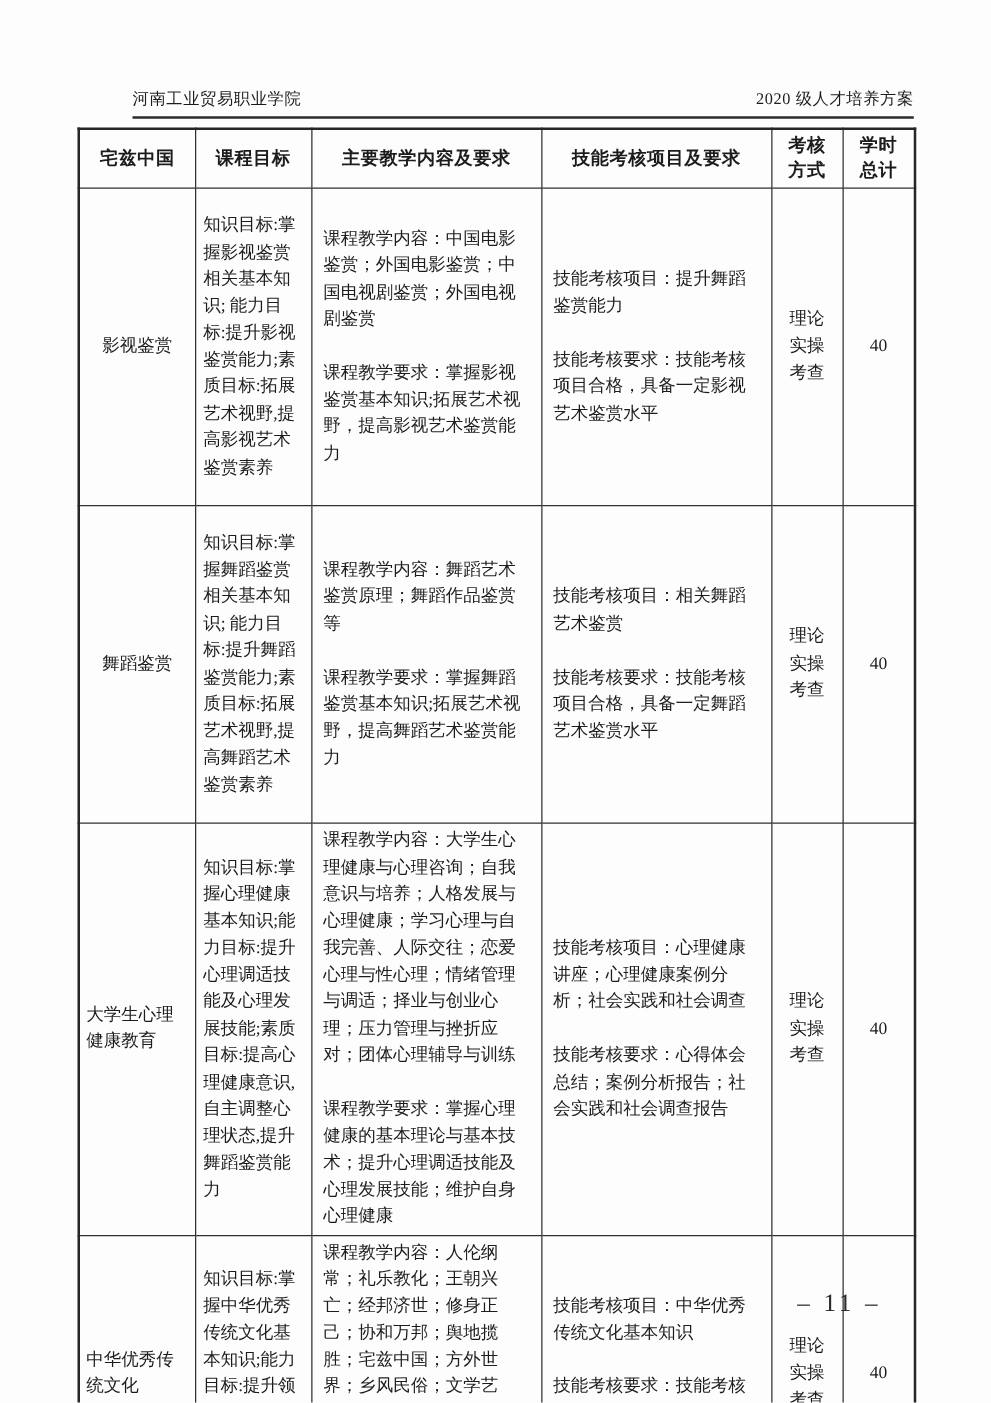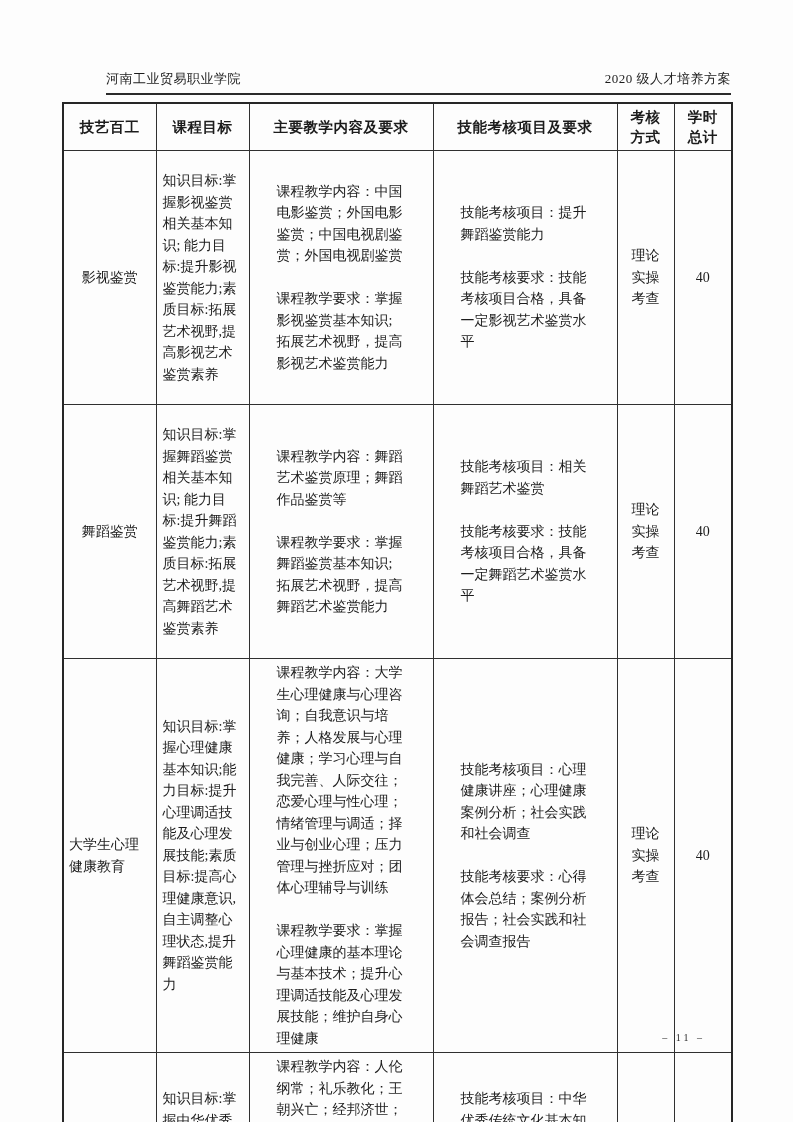--- a/index.html
+++ b/index.html
@@ -46,31 +46,31 @@
   .course-table td{line-height:21.5px;}
   col.w-name{width:93px;}
   col.w-goal{width:93px;}
   col.w-content{width:184px;}
   col.w-skills{width:184px;}
   col.w-method{width:57px;}
   col.w-hours{width:58px;}
   td.c-name{text-align:center;padding:14px 5px;}
   td.c-name .nm{display:inline-block;text-align:left;}
   td.c-goal{text-align:left;padding:19px 6px;}
-  td.c-content,td.c-skills{white-space:pre-line;text-align:left;padding:3px 27px;}
+  td.c-content,td.c-skills{white-space:pre-line;text-align:left;padding:3px 9px;}
   td.c-method{text-align:center;white-space:pre-line;padding:3px 4px;}
   td.c-hours{text-align:center;font-family:"Liberation Serif","DejaVu Serif",serif;}
   tr.r0{height:204px;}
   tr.r1{height:208px;}
   tr.r2{height:292px;}
   tr.r3{height:183px;}
   .page-number{
     position:absolute;
     right:88px;top:1032px;
-    font-size:10px;letter-spacing:3px;
+    font-size:20px;letter-spacing:3px;
     color:#2a2a2a;
   }
 </style>
 </head>
 <body>
 
 <div class="page">
 
   <div class="page-header">
     <span>河南工业贸易职业学院</span>
@@ -81,21 +81,21 @@
     <colgroup>
       <col class="w-name">
         <col class="w-goal">
         <col class="w-content">
       <col class="w-skills">
         <col class="w-method">
         <col class="w-hours">
     </colgroup>
     <thead>
       <tr>
-        <th>技艺百工</th>
+        <th>宅兹中国</th>
         <th>课程目标</th>
         <th>主要教学内容及要求</th>
         <th>技能考核项目及要求</th>
         <th>考核
 方式</th>
         <th>学时
 总计</th>
       </tr>
     </thead>
     <tbody>

